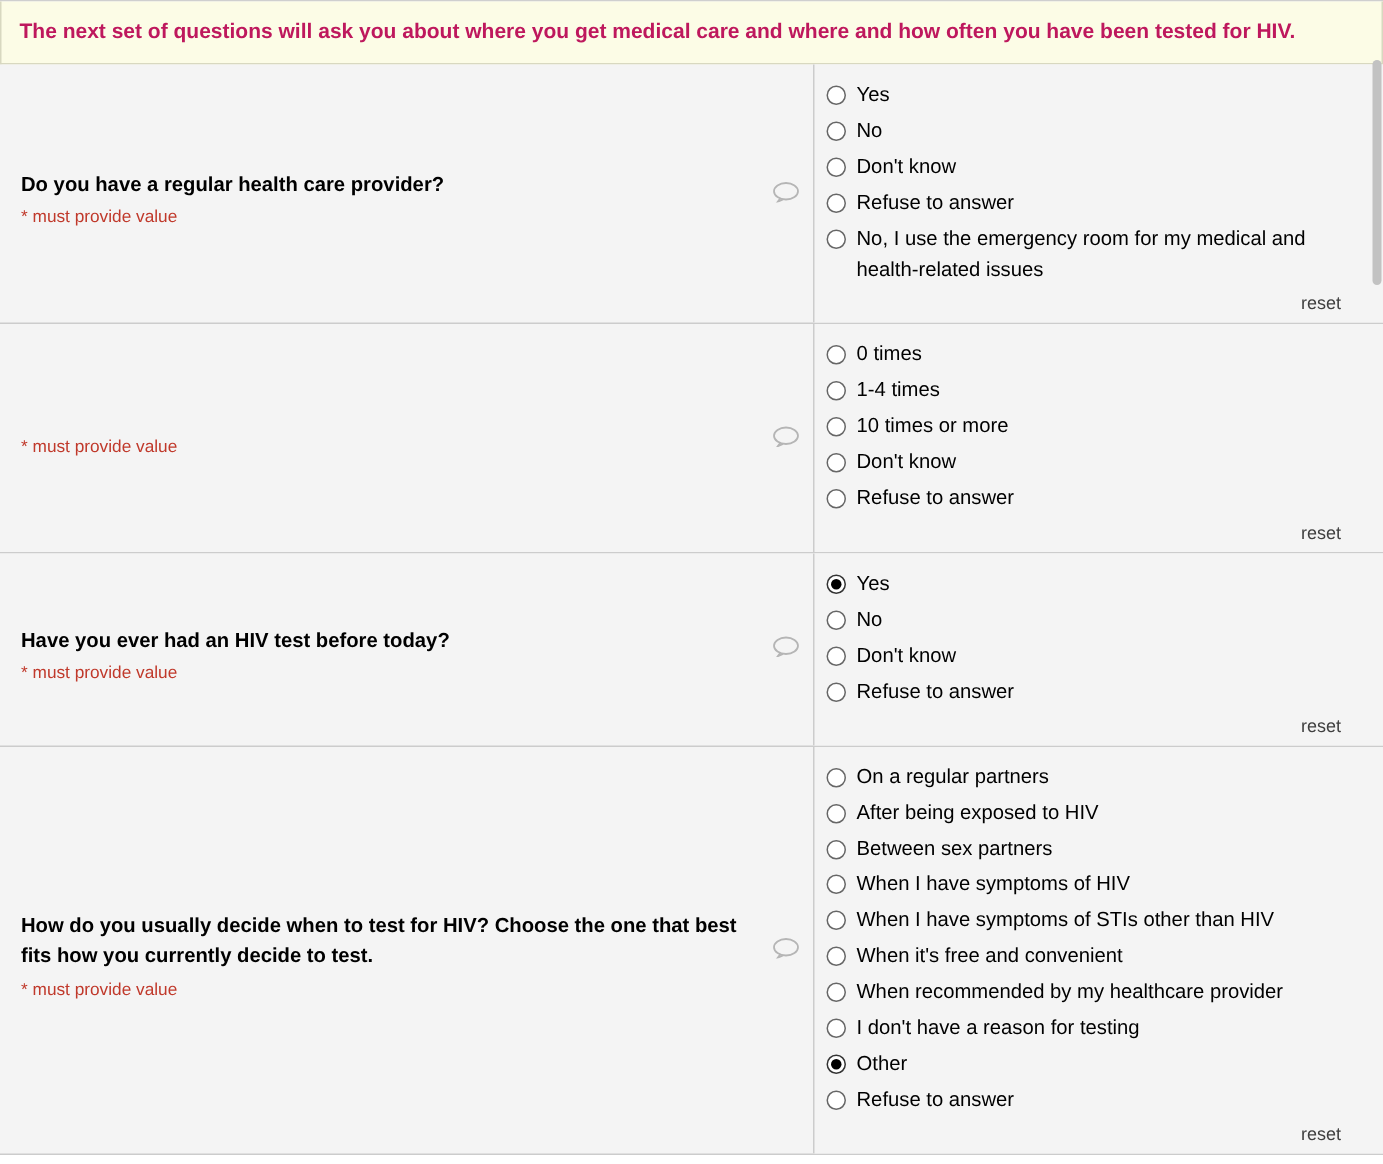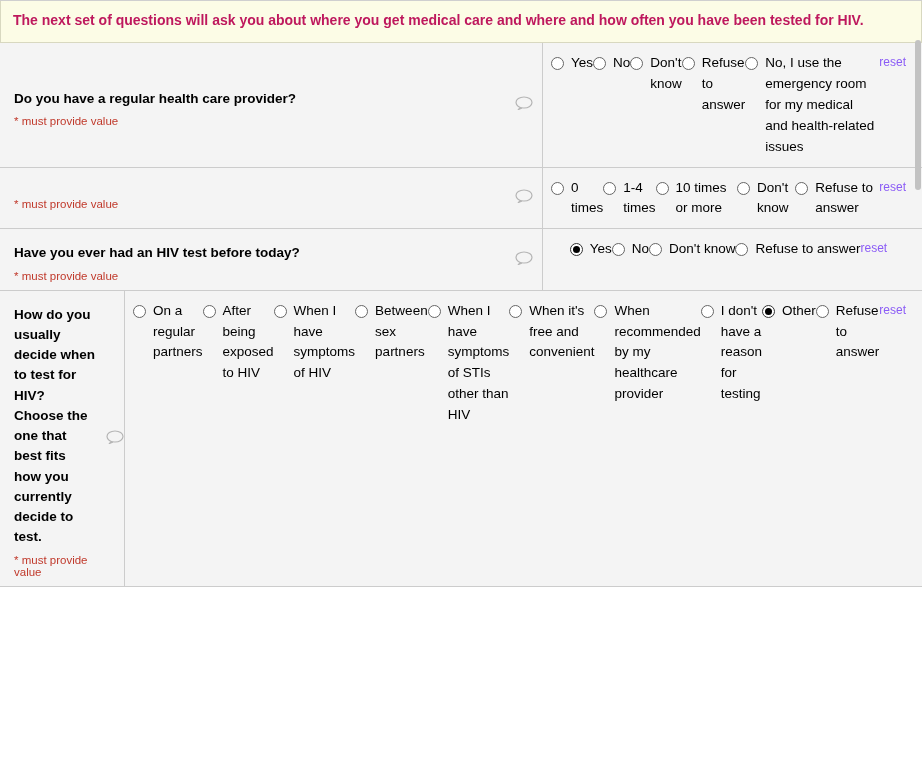--- a/index.html
+++ b/index.html
@@ -62,26 +62,26 @@
     display: flex;
     align-items: center;
     justify-content: center;
   }
   .bubble-icon {
     display: block;
   }
   .qright {
     flex: 1;
     box-sizing: border-box;
-    padding: 10px 14px 6px 8px;
+    padding: 10px 26px 6px 8px;
     border-left: 1px solid #cccccc;
     background: #f4f4f4;
     display: flex;
-    flex-direction: row;
-    justify-content: center;
+    flex-direction: column;
+    justify-content: flex-end;
     position: relative;
   }
   .choice {
     display: flex;
     align-items: flex-start;
     margin-bottom: 3px;
     font-size: 13.5px;
     line-height: 1.55;
   }
   .radio {
@@ -108,21 +108,21 @@
     height: 7px;
     border-radius: 50%;
     background: #000;
   }
   .choice-label {
     color: #000;
     max-width: 355px;
   }
   .reset {
     text-align: right;
-    color: #8b5cf6;
+    color: #404040;
     font-size: 12px;
     text-decoration: none;
     margin-top: 2px;
     padding-right: 2px;
     cursor: pointer;
   }
   .scrollbar {
     position: absolute;
     top: 0;
     right: 0;
@@ -273,25 +273,25 @@
       <div class="choice">
         <span class="radio"></span>
         <span class="choice-label">On a regular partners</span>
       </div>
       <div class="choice">
         <span class="radio"></span>
         <span class="choice-label">After being exposed to HIV</span>
       </div>
       <div class="choice">
         <span class="radio"></span>
+        <span class="choice-label">Between sex partners</span>
+      </div>
+      <div class="choice">
+        <span class="radio"></span>
         <span class="choice-label">When I have symptoms of HIV</span>
-      </div>
-      <div class="choice">
-        <span class="radio"></span>
-        <span class="choice-label">Between sex partners</span>
       </div>
       <div class="choice">
         <span class="radio"></span>
         <span class="choice-label">When I have symptoms of STIs other than HIV</span>
       </div>
       <div class="choice">
         <span class="radio"></span>
         <span class="choice-label">When it's free and convenient</span>
       </div>
       <div class="choice">

